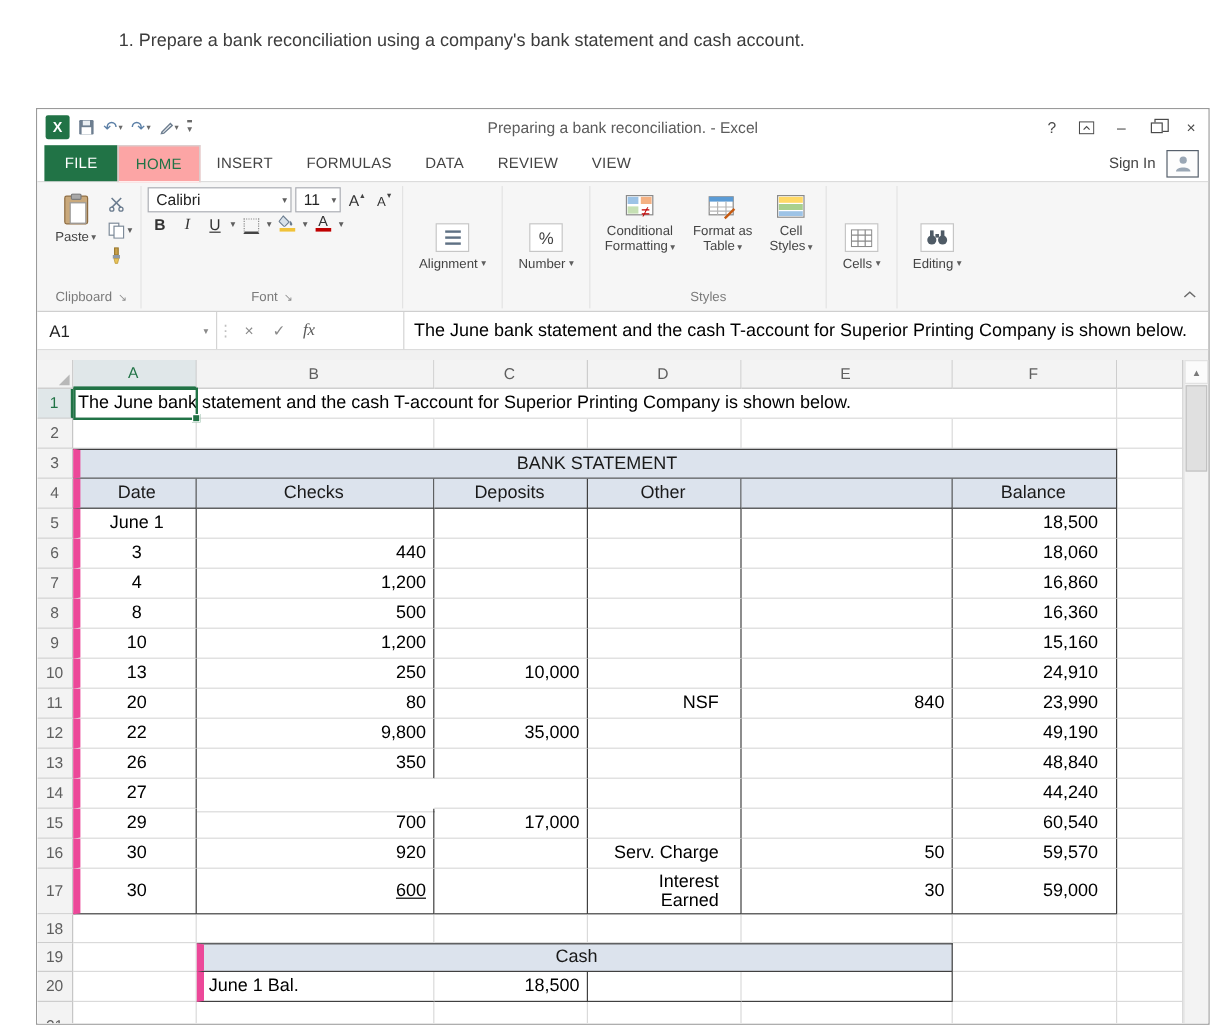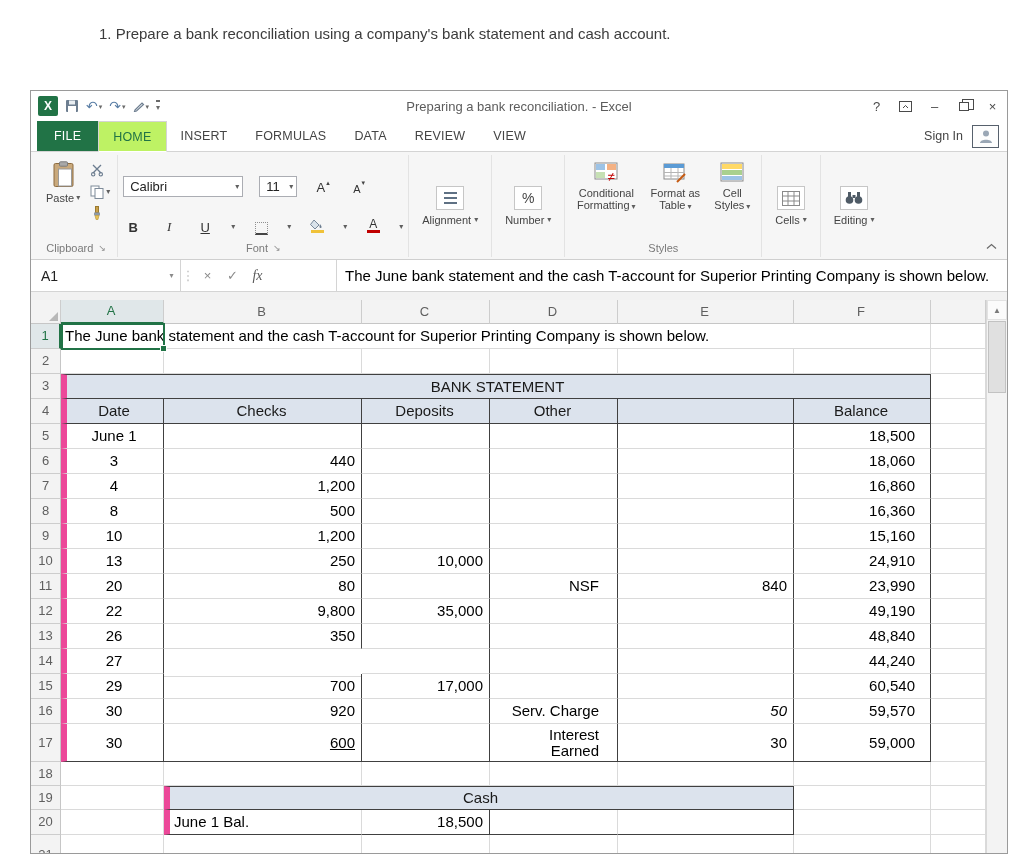--- a/index.html
+++ b/index.html
@@ -25,21 +25,21 @@
     color:#4a4a4a;font-size:13px}
   .restore{width:10px;height:9px;border:1px solid #4a4a4a;position:relative;background:#fff}
   .restore:before{content:"";position:absolute;left:2px;top:-4px;width:10px;height:9px;
     border:1px solid #4a4a4a;z-index:-1}
 
   
   .tabrow{height:31px;flex-shrink:0;display:flex;align-items:stretch;background:#fff;
     border-bottom:1px solid #d4d4d4;position:relative}
   .tab{display:flex;align-items:center;padding:0 14px;font-size:12.5px;color:#444;letter-spacing:.2px}
   .tab.file{background:#217346;color:#fff;margin-left:6px;padding:0 17px}
-  .tab.active{background:#bef264;border:1px solid #d4d4d4;border-bottom:1px solid #fff;
+  .tab.active{background:#fca5a5;border:1px solid #d4d4d4;border-bottom:1px solid #fff;
     margin-bottom:-1px;color:#217346;z-index:2}
   .signin{margin-left:auto;display:flex;align-items:center;gap:9px;padding-right:8px;
     font-size:12.5px;color:#444}
   .avatar{width:27px;height:23px;border:1px solid #56606c;background:#fdfdfd;
     display:flex;align-items:center;justify-content:center}
 
   
   .ribbon{height:108px;flex-shrink:0;background:#f6f6f6;border-bottom:1px solid #cfcfcf;
     display:flex;align-items:stretch;padding:3px 4px 2px 4px;position:relative}
   .rgroup{display:flex;flex-direction:column;border-right:1px solid #e3e3e3;padding:1px 5px}
@@ -48,21 +48,21 @@
     justify-content:center;gap:5px}
   .launcher{font-size:9px;color:#8f8f8f}
   .caret{font-size:8px;color:#5f5f5f;line-height:1}
   .blabel{font-size:11px;color:#444;display:flex;align-items:center;gap:2px;justify-content:center}
 
   .bigbtn{display:flex;flex-direction:column;align-items:center;justify-content:flex-start;
     gap:4px;padding:5px 6px 0 6px}
   .minicol{display:flex;flex-direction:column;gap:4px;padding:6px 2px 0 4px}
   .minibtn{height:17px;display:flex;align-items:center;gap:2px}
 
-  .fr{display:flex;align-items:center;gap:16px;margin-top:20px}
+  .fr{display:flex;align-items:center;gap:3px;margin-top:0}
   .combo{background:#fff;border:1px solid #abadb3;height:21px;display:flex;align-items:center;
     padding:0 3px 0 6px;font-size:13px;color:#222;gap:4px}
   .combo.fname{width:120px}.combo.fname span:first-child{flex:1}
   .combo.fsize{width:38px}.combo.fsize span:first-child{flex:1}
   .tbtn{min-width:20px;height:20px;display:flex;align-items:flex-end;justify-content:center;
     padding-bottom:2px;font-size:13px;color:#333;position:relative}
   .tbtn.bold{font-weight:bold}.tbtn.italic{font-style:italic;font-family:"Liberation Serif",serif}
   .tbtn.und{text-decoration:underline}
   .tinyup{font-size:7px;color:#444;margin-left:1px;align-self:flex-start;margin-top:2px}
   .colbar{display:flex;flex-direction:column;align-items:center;line-height:1;padding-bottom:2px}
@@ -585,21 +585,21 @@
           <div class="gc vbk al-r" style="width: 176px;"></div>
           <div class="gc vbk al-r pr14" style="width: 137px;">60,540</div>
           <div class="gc" style="width: 55px;"></div>
         </div>
         <div class="srow" style="height: 25px;">
           <div class="gc rh" style="width: 30px;">16</div>
           <div class="gc vbk al-c bl" style="width: 103px;">30</div>
           <div class="gc vbk al-r" style="width: 198px;">920</div>
           <div class="gc vbk al-r" style="width: 128px;"></div>
           <div class="gc vbk al-r pr18" style="width: 128px;">Serv. Charge</div>
-          <div class="gc vbk al-r" style="width: 176px; font-style: italic;">50</div>
+          <div class="gc vbk al-r" style="width: 176px;">50</div>
           <div class="gc vbk al-r pr14" style="width: 137px;">59,570</div>
           <div class="gc" style="width: 55px;"></div>
         </div>
         <div class="srow" style="height: 38px;">
           <div class="gc rh" style="width: 30px;">17</div>
           <div class="gc vbk al-c bl bb" style="width: 103px;">30</div>
           <div class="gc vbk al-r bb" style="width: 198px; text-decoration: underline;">600</div>
           <div class="gc vbk al-r bb" style="width: 128px;"></div>
           <div class="gc vbk al-r pr18 bb" style="width: 128px;">Interest
 Earned</div>

